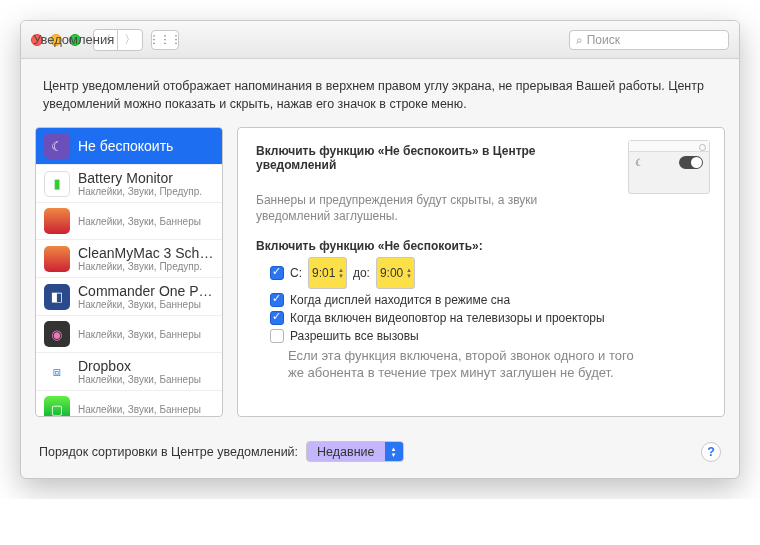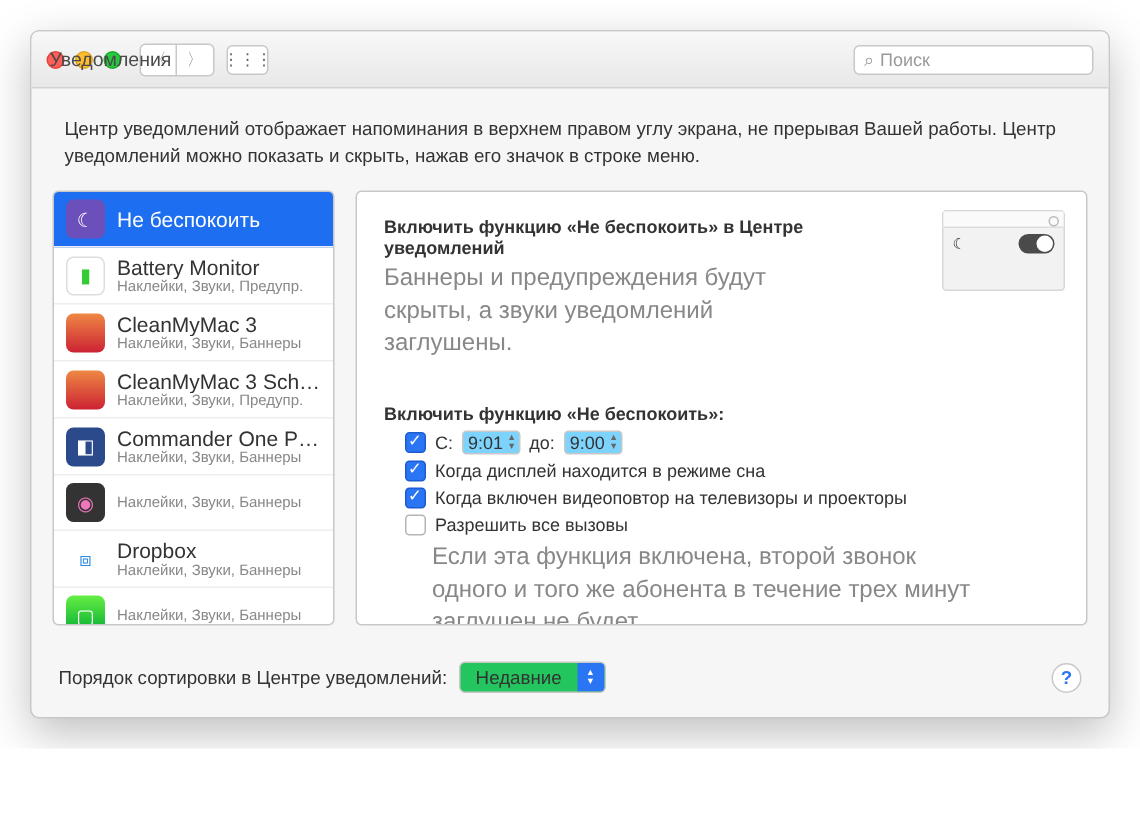--- a/index.html
+++ b/index.html
@@ -21,37 +21,37 @@
 .content { display: flex; padding: 0 14px 14px; gap: 14px; }
 .sidebar { width: 188px; border: 1px solid #c8c8c8; border-radius: 4px; background: #fff; overflow: hidden; height: 290px; }
 .sb-item { display: flex; align-items: center; padding: 5px 8px; border-bottom: 1px solid #eee; gap: 8px; }
 .sb-item.selected { background: #1d6ef0; color: #fff; }
 .sb-icon { width: 26px; height: 26px; border-radius: 5px; display: flex; align-items: center; justify-content: center; font-size: 13px; flex-shrink: 0; }
 .sb-text { overflow: hidden; }
 .sb-title { font-size: 14px; font-weight: 500; white-space: nowrap; overflow: hidden; text-overflow: ellipsis; }
 .sb-sub { font-size: 10px; color: #888; white-space: nowrap; overflow: hidden; text-overflow: ellipsis; }
 .detail { flex: 1; border: 1px solid #c8c8c8; border-radius: 4px; background: #fff; padding: 16px 18px 12px; font-size: 12px; color: #333; position: relative; height: 290px; overflow: hidden; }
 .detail b.sec { font-weight: 600; display: inline-block; }
-.detail .desc { color: #888; font-size: 16px; margin-top: 3px; line-height: 1.35; }
+.detail .desc { color: #888; font-size: 12px; margin-top: 20px; line-height: 1.35; }
 .row { display: flex; align-items: center; gap: 6px; margin: 4px 0 4px 14px; }
 input[type=checkbox] { appearance: none; width: 14px; height: 14px; border: 1px solid #b5b5b5; border-radius: 3px; background: #fff; position: relative; cursor: pointer; }
 input[type=checkbox]:checked { background: #2a75f3; border-color: #1b5dd0; }
 input[type=checkbox]:checked::after { content: "✓"; color: #fff; position: absolute; font-size: 11px; left: 1px; top: -2px; }
-.time { display: inline-flex; align-items: center; border: 1px solid #c8c8c8; border-radius: 3px; padding: 0 2px; height: 16px; background: #7dd3fc; }
+.time { display: inline-flex; align-items: center; border: 1px solid #c8c8c8; border-radius: 3px; padding: 0 2px; height: 32px; background: #fde047; }
 .time span { padding: 0 1px; }
 .stepper { display: flex; flex-direction: column; margin-left: 2px; font-size: 7px; line-height: 6px; color: #666; }
 .preview { position: absolute; right: 14px; top: 12px; width: 82px; height: 54px; border: 1px solid #d8d8d8; border-radius: 3px; background: #f2f2f2; font-size: 10px; }
 .preview .bar { height: 11px; border-bottom: 1px solid #ddd; background: #fafafa; position: relative; }
 .preview .bar::after { content:""; position:absolute; right:3px; top:3px; width:5px; height:5px; border:1px solid #bbb; border-radius:50%; }
 .preview .body { padding: 4px 6px; display: flex; justify-content: space-between; align-items: center; }
 .toggle { width: 24px; height: 13px; background: #4a4a4a; border-radius: 7px; position: relative; }
 .toggle::after { content:""; position:absolute; right:1px; top:1px; width:11px; height:11px; background:#fff; border-radius:50%; }
-.hint { font-size: 16px; color: #888; margin: 4px 0 0 32px; line-height: 1.35; max-width: 360px; }
+.hint { font-size: 13px; color: #888; margin: 4px 0 0 32px; line-height: 1.35; max-width: 360px; }
 .footer { padding: 10px 18px 16px; display: flex; align-items: center; gap: 8px; font-size: 12.5px; }
-.select { display: inline-flex; align-items: center; border: 1px solid #c8c8c8; border-radius: 4px; background: #22c55e; height: 21px; overflow: hidden; }
+.select { display: inline-flex; align-items: center; border: 1px solid #c8c8c8; border-radius: 4px; background: #c4b5fd; height: 21px; overflow: hidden; }
 .select span { padding: 0 10px; }
 .select .arrows { background: #2a75f3; color: #fff; height: 100%; width: 18px; display: flex; flex-direction: column; align-items: center; justify-content: center; font-size: 7px; line-height: 6px; }
 .help { margin-left: auto; width: 20px; height: 20px; border: 1px solid #c8c8c8; border-radius: 50%; display: flex; align-items: center; justify-content: center; color: #2a75f3; font-weight: 600; background: #fff; }
 </style>
 </head>
 <body>
 
 <div class="window">
 
   <div class="titlebar">
@@ -85,21 +85,20 @@
       <div class="sb-item">
         <div class="sb-icon" style="background:#fff;border:1px solid #ddd;color:#3c3">▮</div>
         <div class="sb-text">
             <div class="sb-title">Battery Monitor</div>
             <div class="sb-sub">Наклейки, Звуки, Предупр.</div>
           </div>
       </div>
       <div class="sb-item">
         <div class="sb-icon" style="background:linear-gradient(#e84,#c23)"></div>
         <div class="sb-text">
-            <div class="sb-title">CleanMyMac 3</div>
             <div class="sb-sub">Наклейки, Звуки, Баннеры</div>
           </div>
       </div>
       <div class="sb-item">
         <div class="sb-icon" style="background:linear-gradient(#e84,#c23)"></div>
         <div class="sb-text">
             <div class="sb-title">CleanMyMac 3 Scheduler</div>
             <div class="sb-sub">Наклейки, Звуки, Предупр.</div>
           </div>
       </div>
@@ -139,21 +138,21 @@
             <span>☾</span>
             <div class="toggle"></div>
           </div>
       </div>
 
       <div style="max-width:300px">
         <b class="sec">Включить функцию «Не беспокоить» в Центре уведомлений</b>
         <div class="desc">Баннеры и предупреждения будут скрыты, а звуки уведомлений заглушены.</div>
       </div>
 
-      <b class="sec" style="margin-top:29px;display:block">Включить функцию «Не беспокоить»:</b>
+      <b class="sec" style="margin-top:14px;display:block">Включить функцию «Не беспокоить»:</b>
 
       <div class="row">
         <input type="checkbox" checked="" style="">
         <span>С:</span>
         <div class="time">
             <span>9:01</span>
             <div class="stepper">
               <span>▴</span>
               <span>▾</span>
             </div>

